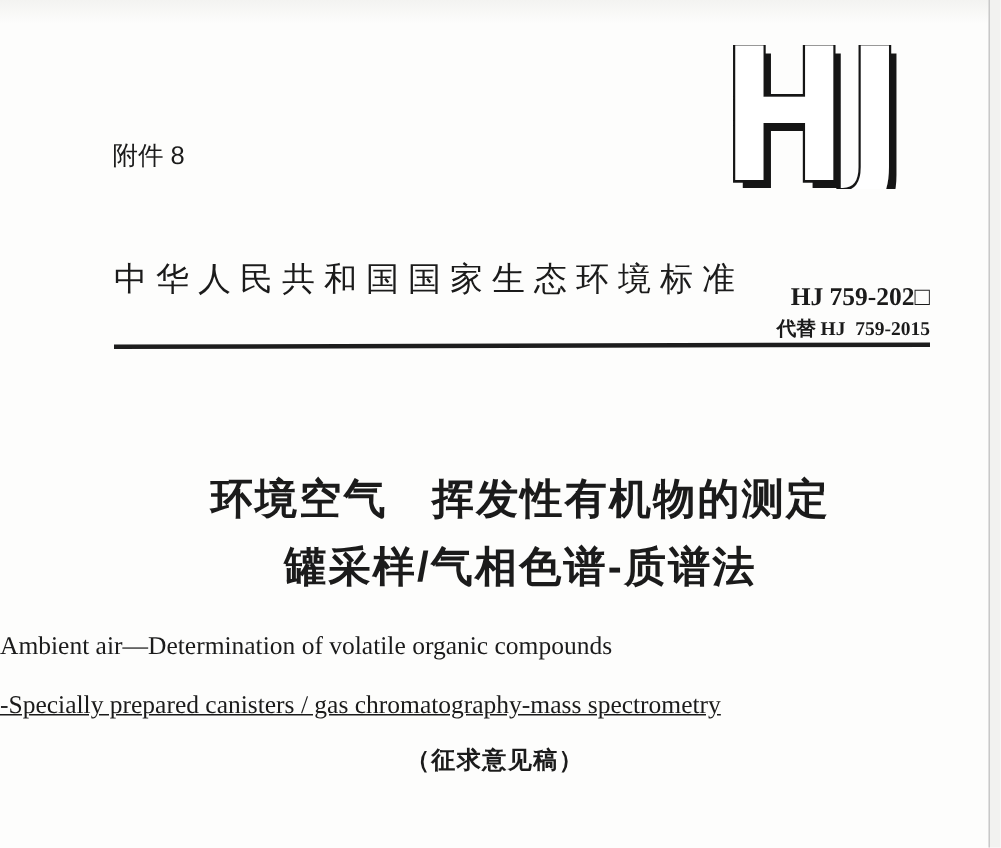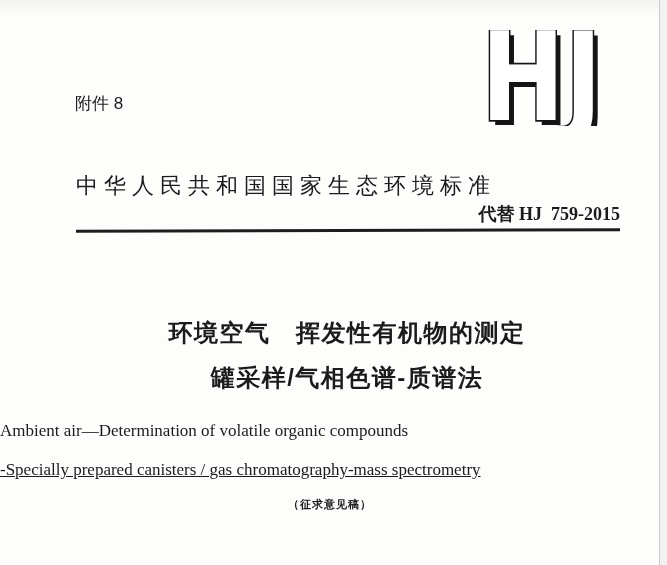--- a/index.html
+++ b/index.html
@@ -43,51 +43,51 @@
   }
 
   .std-block {
     position:absolute; right:47px; top:188px;
     text-align:right;
     font-family:"Liberation Serif", serif;
     font-weight:bold;
     line-height:1.2;
   }
   .std-number { font-size:17px; }
-  .replaces   { font-size:18px; margin-top:16px; white-space:pre; }
+  .replaces   { font-size:13px; margin-top:3px; white-space:pre; }
 
   .rule {
     position:absolute; left:76px; top:229px;
     width:544px; height:2.5px;
     background:#1d1d1d;
     transform:rotate(-0.15deg);
   }
 
   .cn-title {
     position:absolute; left:0; right:7px; top:310px;
     text-align:center;
     font-weight:bold;
-    font-size:24px;
+    font-size:28px;
     line-height:45px;
     letter-spacing:1.5px;
     padding-left:34px;
   }
 
   .en-line {
     position:absolute; left:0; right:7px;
     font-family:"Liberation Serif", serif;
     font-size:17px;
   }
   .en-line-1 { top:421px; }
   .en-line-2 { top:460px;text-decoration:underline; }
 
   .draft-note {
     position:absolute; left:0; right:7px; top:497px;
     text-align:center;
-    font-size:11px;
+    font-size:16px;
     font-weight:600;
     letter-spacing:1px;
   }
 </style>
 </head>
 <body>
 
 <div class="page">
 
   <div class="scan-top"></div>
@@ -97,20 +97,21 @@
   <div class="logo">
     <svg width="136" height="96" viewBox="0 0 136 78" preserveAspectRatio="none">
       <text x="5" y="77.5" font-family="DejaVu Sans, sans-serif" font-weight="bold" font-size="100" fill="#151515">HJ</text>
       <text x="0" y="73" font-family="DejaVu Sans, sans-serif" font-weight="bold" font-size="100" fill="#ffffff" stroke="#151515" stroke-width="3" paint-order="stroke">HJ</text>
     </svg>
   </div>
 
   <div class="org-heading">中华人民共和国国家生态环境标准</div>
 
   <div class="std-block">
+    <div class="std-number">HJ 759-202□</div>
     <div class="replaces">代替 HJ  759-2015</div>
   </div>
 
   <div class="rule"></div>
 
   <div class="cn-title">
     <div>环境空气　挥发性有机物的测定</div>
     <div>罐采样/气相色谱-质谱法</div>
   </div>
 

